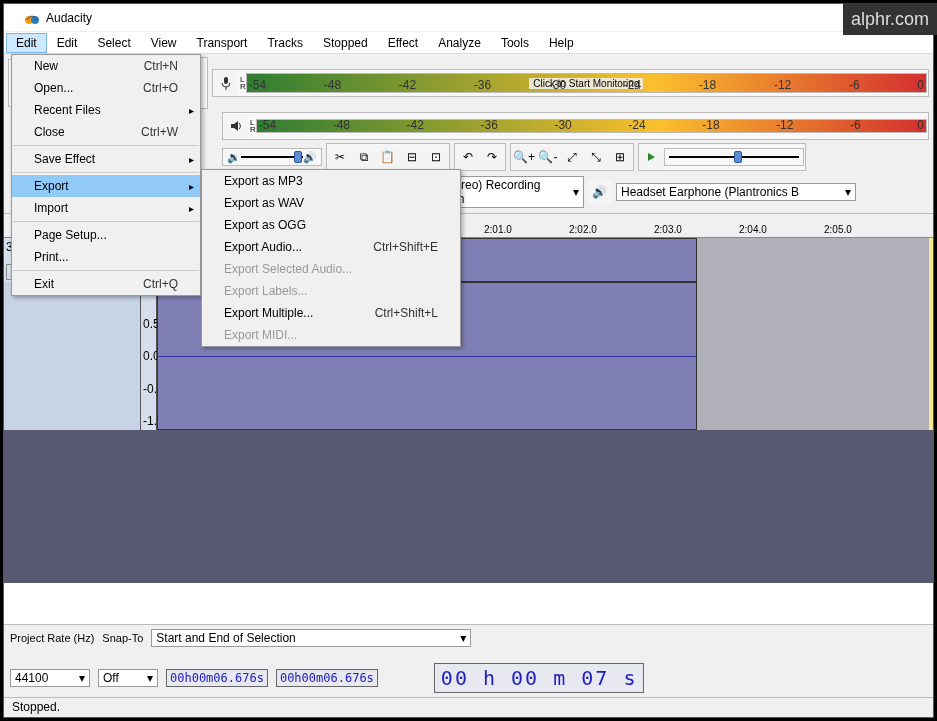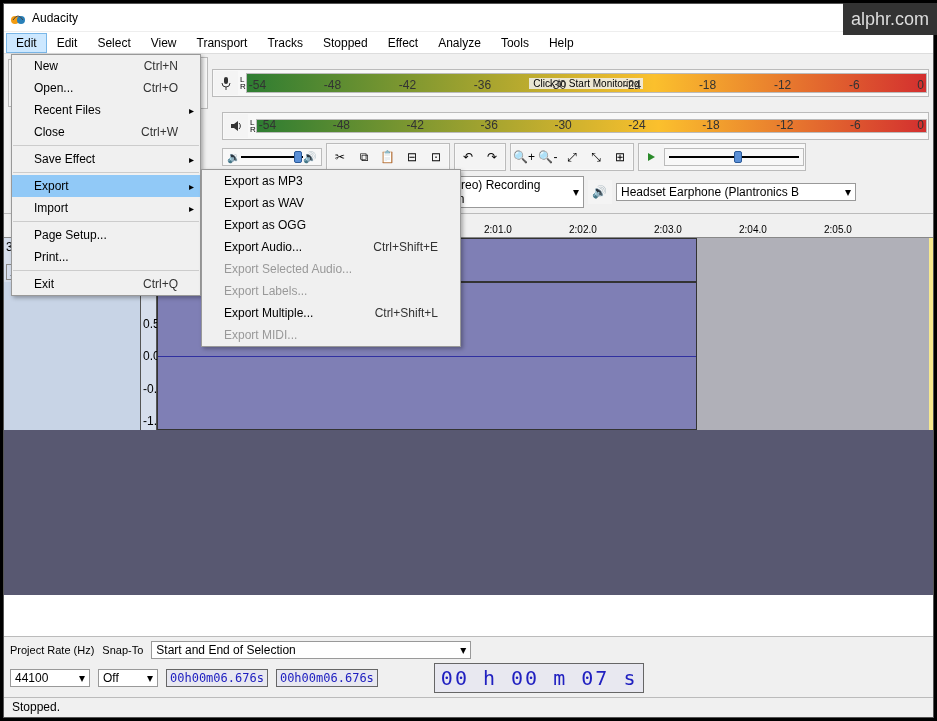--- a/index.html
+++ b/index.html
@@ -1,18 +1,18 @@
 <!DOCTYPE html>
 <html><head>
 <meta charset="utf-8">
 <style>
 * { box-sizing: border-box; margin: 0; padding: 0; font-family: "Segoe UI", Tahoma, sans-serif; font-size: 12px; }
 body { background: #000; width: 937px; height: 721px; overflow: hidden; position: relative; }
 .window { position: absolute; left: 3px; top: 3px; width: 931px; height: 715px; background: #fff; border: 1px solid #555; display: flex; flex-direction: column; }
-.titlebar { height: 28px; display: flex; align-items: center; padding: 0 6px; background: #fff; border-bottom: 1px solid #eee; }
+.titlebar { height: 28px; display: flex; align-items: center; padding: 0 20px; background: #fff; border-bottom: 1px solid #eee; }
 .titlebar .app-icon { width: 16px; height: 16px; margin-right: 6px; }
 .titlebar .title { flex: 1; font-size: 12px; }
 .titlebar .win-btns { display: flex; gap: 14px; font-size: 14px; }
 .watermark { position: absolute; right: 0; top: 3px; background: #333; color: #ddd; font-size: 18px; padding: 3px 8px; height: 32px; display:flex; align-items:center;}
 .menubar { height: 22px; display: flex; align-items: center; padding: 0 2px; background: #fff; border-bottom: 1px solid #ddd; }
 .menubar .mitem { padding: 3px 10px; cursor: default; }
 .menubar .mitem.active { background: #cde8ff; border: 1px solid #7ab7e8; padding: 2px 9px; }
 .toolbar-area { background: #f0f0f0; padding: 3px 4px; display: flex; flex-direction: column; gap: 3px; border-bottom: 1px solid #bbb; }
 .tb-row { display: flex; align-items: center; gap: 4px; }
 .tb-group { display: flex; align-items: center; border: 1px solid #bbb; background: #f8f8f8; padding: 1px; gap: 0; }
@@ -30,21 +30,21 @@
 .timeline { height: 24px; background:#f0f0f0; border-bottom:1px solid #888; position:relative; display:flex; align-items:flex-end; padding-left:137px;}
 .timeline .tick { position:absolute; font-size:10px; bottom:2px;}
 .track-area { flex:1; display:flex; flex-direction:column; background:#585871; overflow:hidden;}
 .track { display:flex; height:148px; background:#bbb;}
 .track-head { width:137px; background:#d6deec; border-right:1px solid #555; display:flex; flex-direction:column; font-size:10px;}
 .track-head .th-btn { border:1px solid #888; background:#e8e8e8; padding:1px 6px; font-size:10px; display:inline-block;}
 .track-scale { width:16px; background:#d6deec; border-right:1px solid #555; display:flex; flex-direction:column; justify-content:space-between; text-align:right; padding:2px; font-size:9px;}
 .track-wave { flex:1; background:#b0b0b8; position:relative; border-right:4px solid #f7e98e;}
 .track-wave .clip { position:absolute; left:0; top:0; bottom:0; width:70%; background:#7f7fb5; border:1px solid #333;}
 .track-wave .center-line { position:absolute; left:0; right:0; top:50%; height:1px; background:#3030a0;}
-.bottom-bar { background:#f0f0f0; border-top:1px solid #bbb; padding:4px 6px; display:flex; flex-direction:column; gap:4px;margin-top:41px;}
+.bottom-bar { background:#f0f0f0; border-top:1px solid #bbb; padding:4px 6px; display:flex; flex-direction:column; gap:16px;margin-top:41px;}
 .bb-row { display:flex; align-items:center; gap:8px;}
 .bb-label { font-size:11px;}
 .bb-sel { border:1px solid #999; background:#fff; padding:1px 4px; font-size:11px; width:80px; display:flex; justify-content:space-between;}
 .time-disp { border:1px solid #666; background:#e8e8f0; padding:1px 3px; font-family:monospace; font-size:12px; color:#2020c0; display:flex; align-items:center;}
 .time-disp.big { font-size:20px; padding:2px 6px; letter-spacing:2px;}
 .statusbar { height:20px; background:#f0f0f0; border-top:1px solid #bbb; padding:2px 8px; font-size:11px; display:flex; align-items:flex-start;}
 
 .menu-popup { position:absolute; background:#f0f0f0; border:1px solid #999; box-shadow:2px 2px 4px rgba(0,0,0,0.3); z-index:100; min-width:190px;}
 .menu-popup .mrow { display:flex; align-items:center; padding:4px 22px 4px 22px; font-size:12px; position:relative;}
 .menu-popup .mrow.highlight { background:#91c9f7;}

